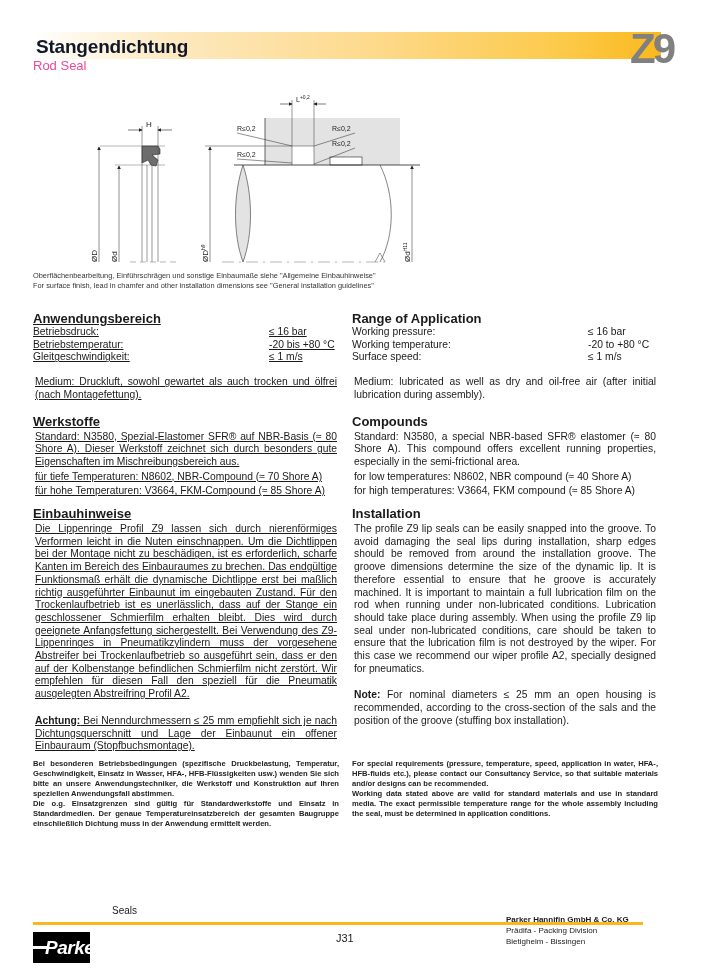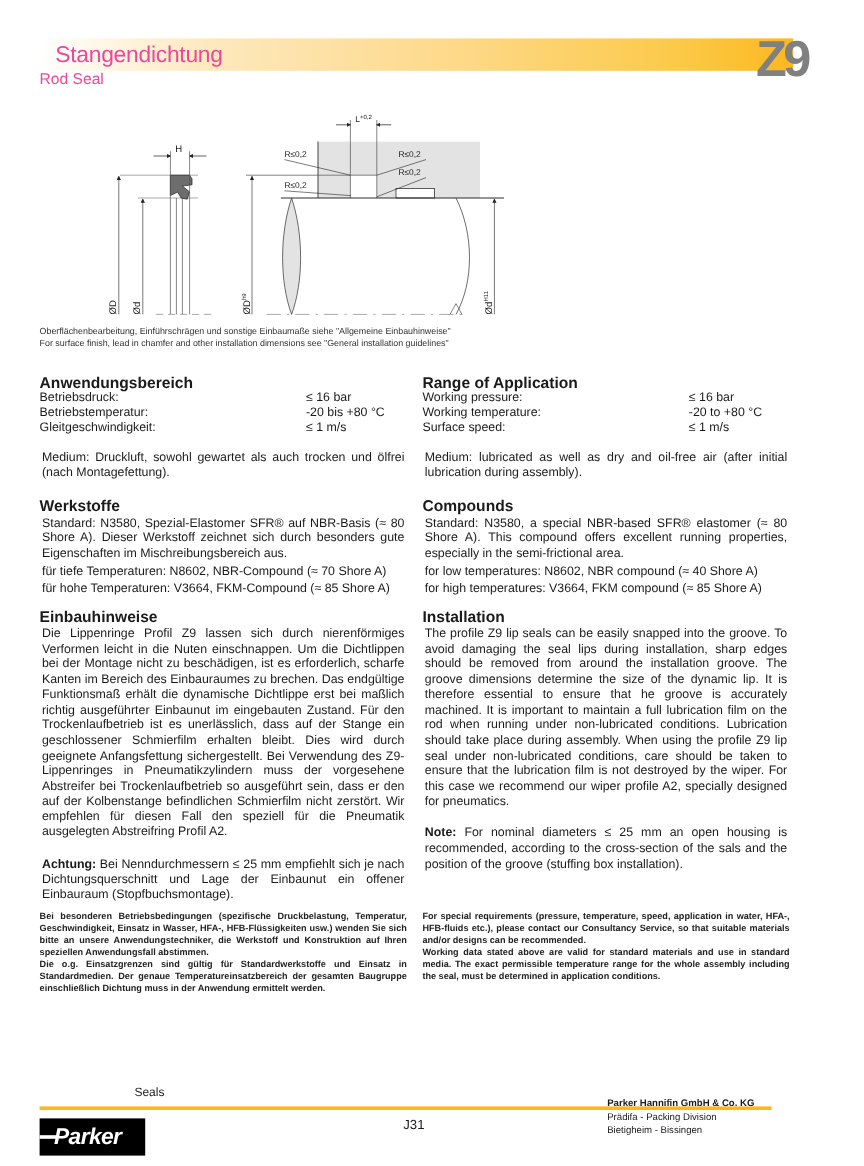--- a/index.html
+++ b/index.html
@@ -1,35 +1,35 @@
 <!DOCTYPE html>
 <html><head>
 <meta charset="utf-8">
 <style>
   html, body { margin: 0; padding: 0; background: #ffffff; }
   body { width: 720px; height: 972px; position: relative; overflow: hidden;
          font-family: "Liberation Sans", sans-serif; color: #1a1a1a; }
   .header-band { position: absolute; left: 33px; top: 32px; width: 628px; height: 27px;
     background: linear-gradient(to right, #ffffff 0%, #fde9bf 22%, #fdd98a 55%, #fcc948 85%, #fbb81e 100%); }
-  .title-de { position: absolute; left: 46px; top: 36px; font-size: 19px; font-weight: normal; letter-spacing: -0.2px; color: #ec4899; }
+  .title-de { position: absolute; left: 36px; top: 36px; font-size: 19px; font-weight: bold; letter-spacing: -0.2px; color: #0f172a; }
   .title-en { position: absolute; left: 33px; top: 58px; font-size: 13px; color: #ec4899; }
   .profile-code { position: absolute; left: 598px; top: 28px; font-size: 42px; font-weight: bold; color: #808080; letter-spacing: -3px; line-height: 42px; margin-left: 32px; }
   .diagram { position: absolute; left: 0; top: 80px; width: 720px; height: 200px; }
   .note-line { position: absolute; left: 33px; font-size: 7.4px; color: #333; white-space: nowrap; }
   .col { position: absolute; width: 306px; font-size: 10.3px; line-height: 12.7px; }
-  .col-left { left: 33px; }
+  .col-left { left: 33px; text-decoration: underline; }
   .col-right { left: 352px; }
   .h2 { font-weight: bold; font-size: 13px; line-height: 15px; margin: 0; }
-  .row { display: flex; }
+  .row { display: flex; gap: 14px; }
   .row .lbl { width: 222px; }
   .para { text-align: justify; margin: 2px; }
   .gap { height: 10px; }
   .small-bold { position: absolute; width: 306px; font-size: 7.6px; line-height: 10px; font-weight: bold; text-align: justify; color: #222; }
   .footer-line { position: absolute; left: 33px; top: 922px; width: 610px; height: 3px; background: #fbb81e; }
-  .logo { position: absolute; left: 33px; top: 932px; width: 88px; height: 31px; background: #000; }
+  .logo { position: absolute; left: 33px; top: 932px; width: 57px; height: 31px; background: #000; }
   .logo-text { position: absolute; left: 12px; top: 5px; color: #fff; font-weight: bold; font-size: 19px; font-style: italic; letter-spacing: -0.5px; }
   .logo-dash { position: absolute; left: 0px; top: 14px; width: 14px; height: 3px; background: #fff; }
   .seals { position: absolute; left: 112px; top: 905px; font-size: 10px; color: #1a1a1a; }
   .page-no { position: absolute; left: 336px; top: 932px; font-size: 11px; color: #1a1a1a; }
   .company { position: absolute; left: 506px; top: 914px; font-size: 8px; line-height: 11px; color: #1a1a1a; }
   .company .b { font-weight: bold; }
 </style>
 </head>
 <body>
 

